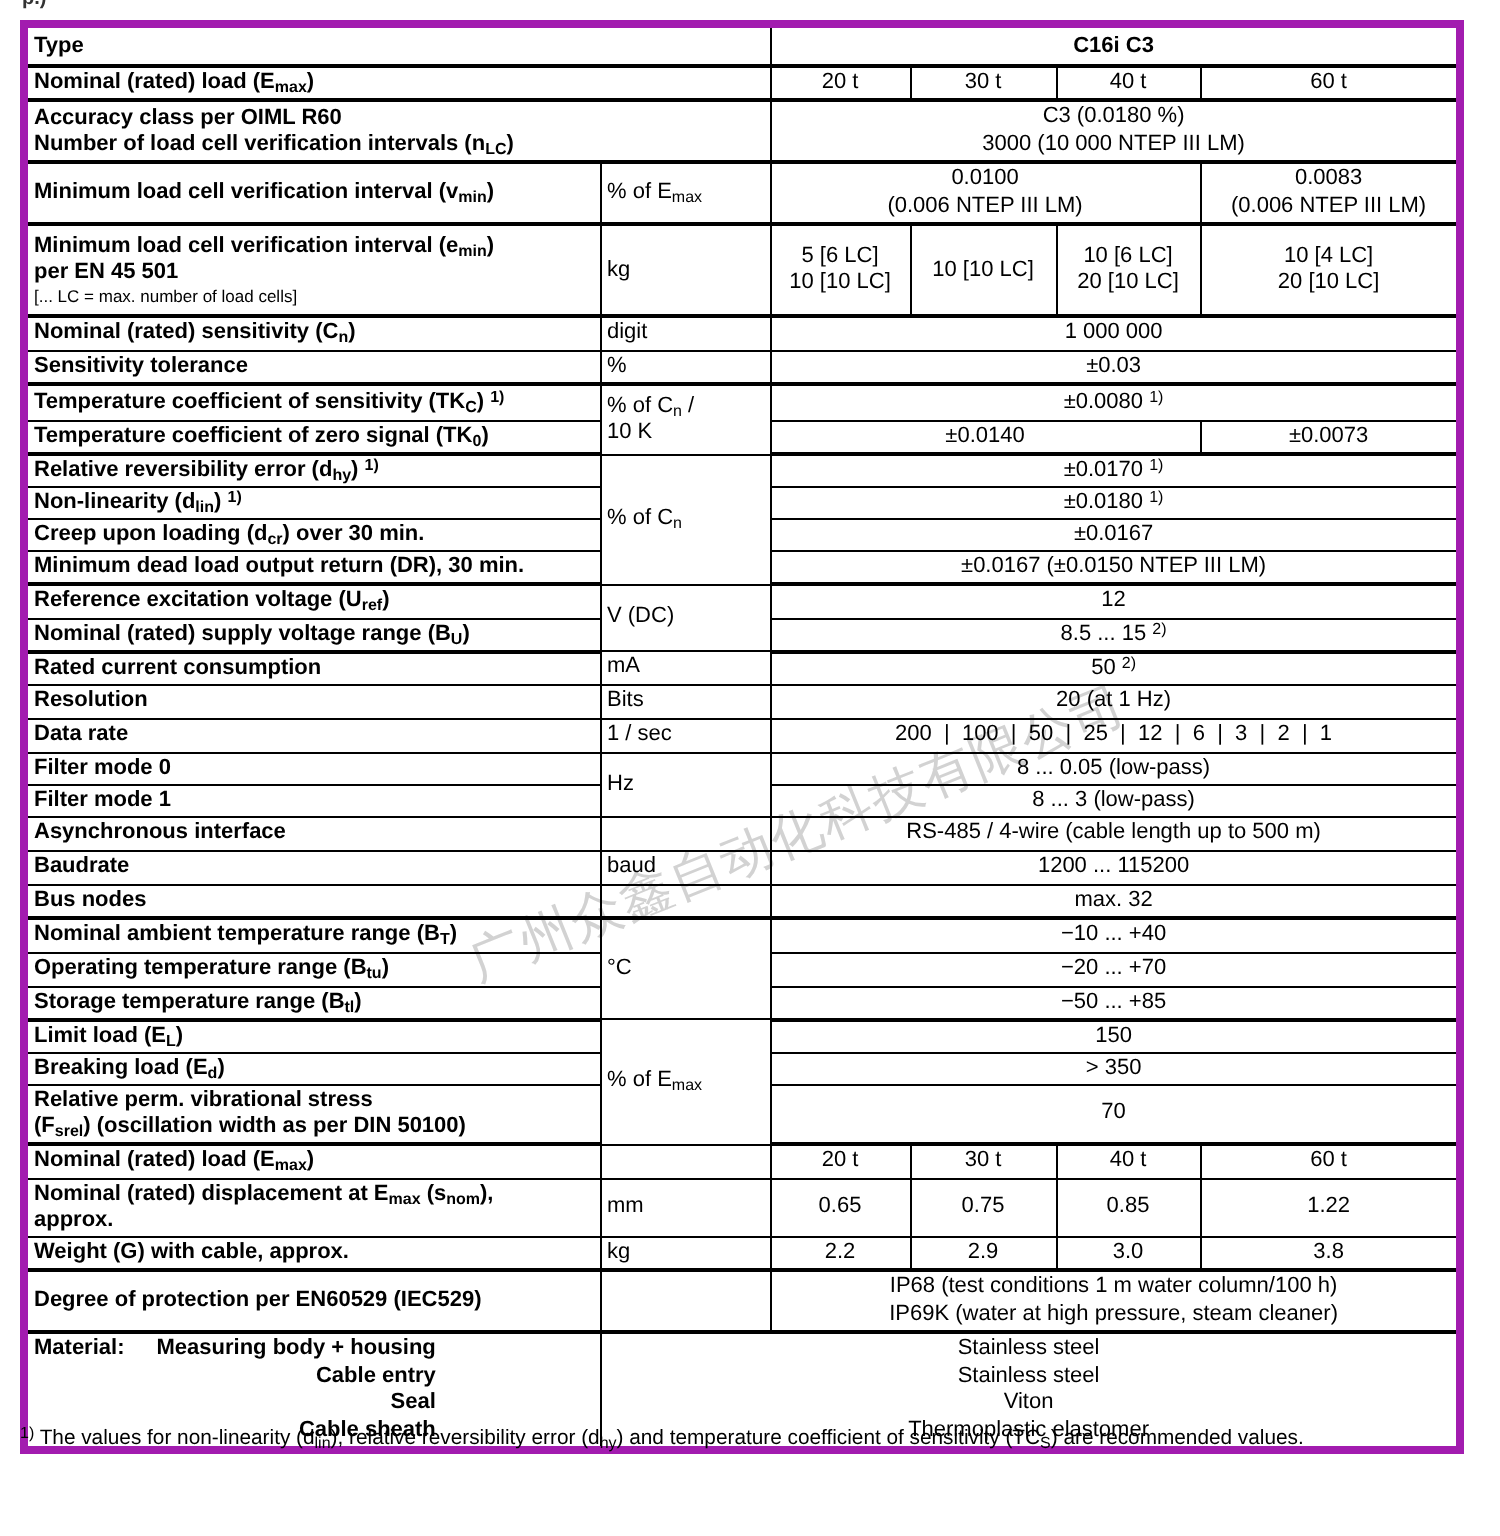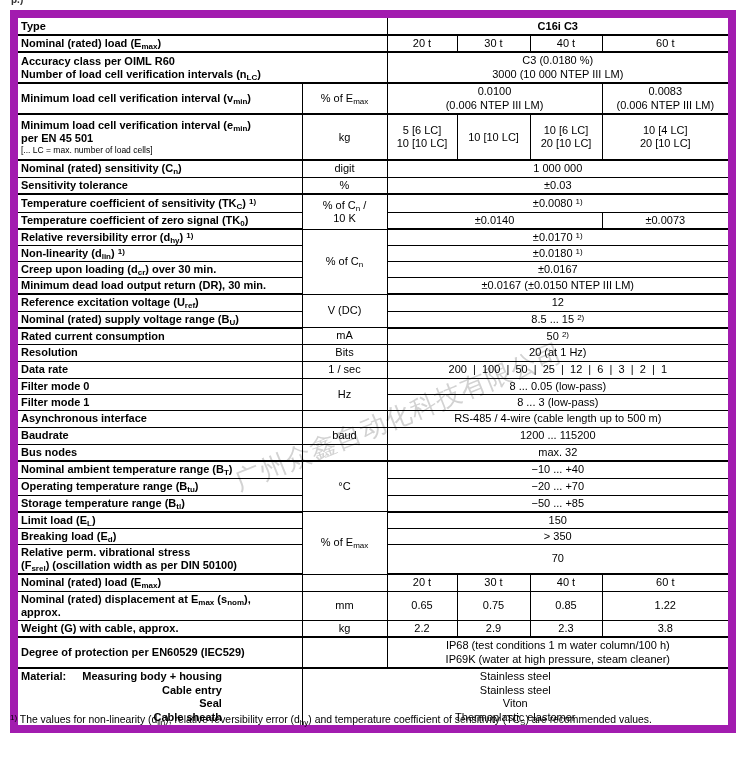--- a/index.html
+++ b/index.html
@@ -4,25 +4,25 @@
 <style>
   html,body{margin:0;padding:0;background:#fff;}
   .page{position:relative;width:750px;height:768px;background:#ffffff;overflow:hidden;
         font-family:"Liberation Sans",sans-serif;color:#000;}
   .frag{position:absolute;top:0;left:11px;height:6px;overflow:hidden;font-size:10px;font-weight:bold;color:#333;}
   .frag>span{display:block;margin-top:-6px;}
   .wm{position:absolute;left:236px;top:465px;z-index:1;font-size:26px;letter-spacing:1px;
       color:#aeaeae;opacity:.55;white-space:nowrap;transform:rotate(-22deg);transform-origin:0 50%;
       font-family:"DejaVu Sans",sans-serif;}
   table.spec{position:absolute;left:10px;top:10px;width:718px;z-index:2;
-      border-collapse:collapse;table-layout:fixed;border:8px solid #a21caf;}
+      border-collapse:collapse;table-layout:fixed;border:4px solid #a21caf;}
   table.spec td{border:1px solid #000;font-size:11px;line-height:13px;padding:1px 3px;
       vertical-align:middle;background:transparent;overflow:hidden;}
   td.p{text-align:left;font-weight:bold;padding-left:5px;}
-  td.u{text-align:center;}
+  td.u{text-align:left;}
   td.v{text-align:center;}
   tr.bb>td{border-bottom-width:2px;}
   td.typeL{font-size:13.5px;font-weight:bold;}
   td.typeV{font-size:13.5px;font-weight:bold;text-align:center;}
   .small{font-size:8.5px;font-weight:normal;line-height:10px;}
   sub{font-size:8px;vertical-align:-2px;line-height:0;}
   sup{font-size:8px;vertical-align:3px;line-height:0;}
   .pre{white-space:pre-wrap;}
   .mat{display:flex;gap:16px;align-items:flex-start;text-align:right;}
   .mat .mlbl{font-weight:bold;}
@@ -273,21 +273,21 @@
       <td class="v">0.75</td>
       <td class="v">0.85</td>
       <td class="v">1.22</td>
     </tr>
 
     <tr class="bb" style="height:17px">
       <td class="p">Weight (G) with cable, approx.</td>
       <td class="u">kg</td>
       <td class="v">2.2</td>
       <td class="v">2.9</td>
-      <td class="v">2.3</td>
+      <td class="v">3.0</td>
       <td class="v">3.8</td>
     </tr>
 
     <tr class="bb" style="height:29px">
       <td class="p">Degree of protection per EN60529 (IEC529)</td>
       <td class="u"></td>
       <td class="v vlines" colspan="4">
         <div>IP68 (test conditions 1 m water column/100 h)</div>
         <div>IP69K (water at high pressure, steam cleaner)</div>
       </td>

